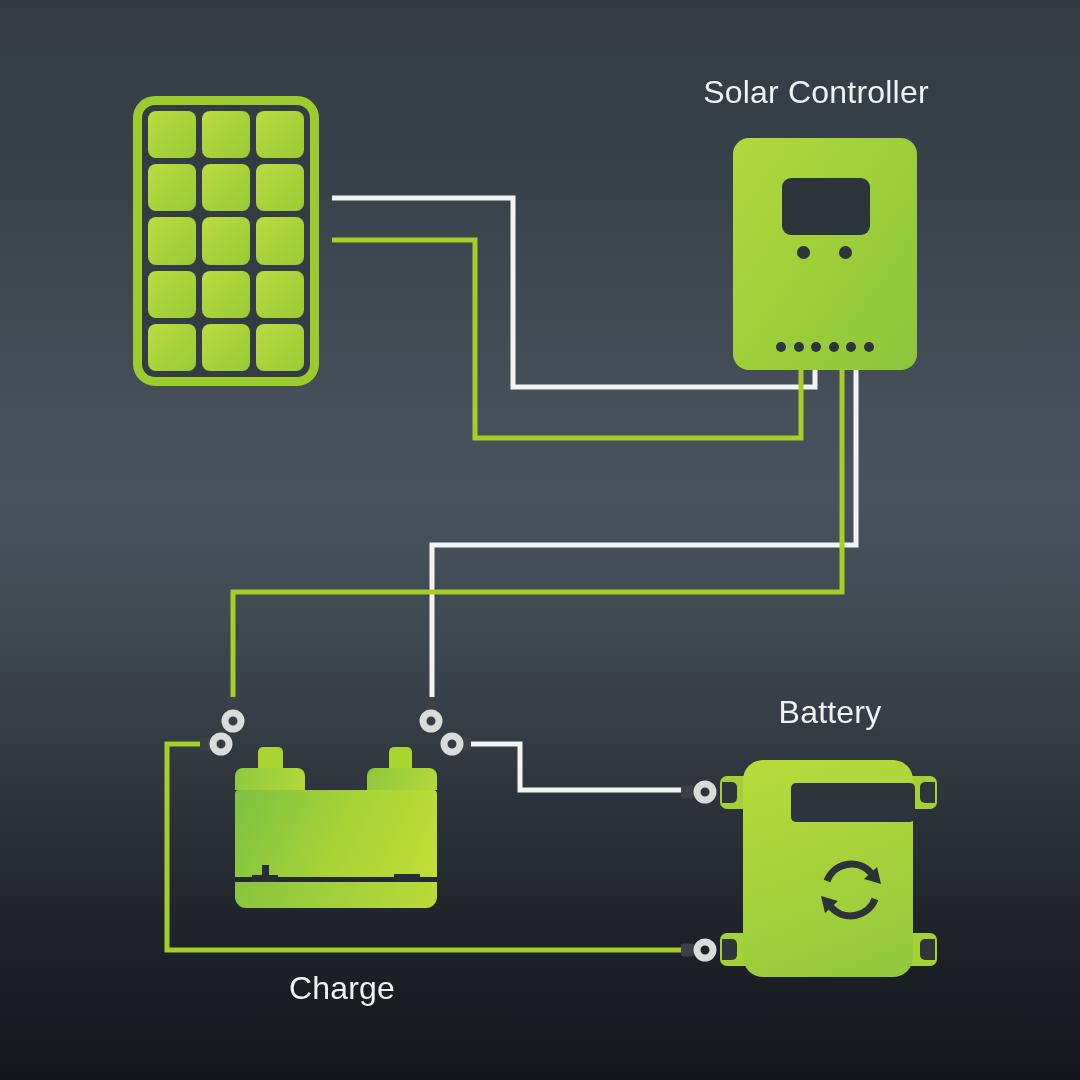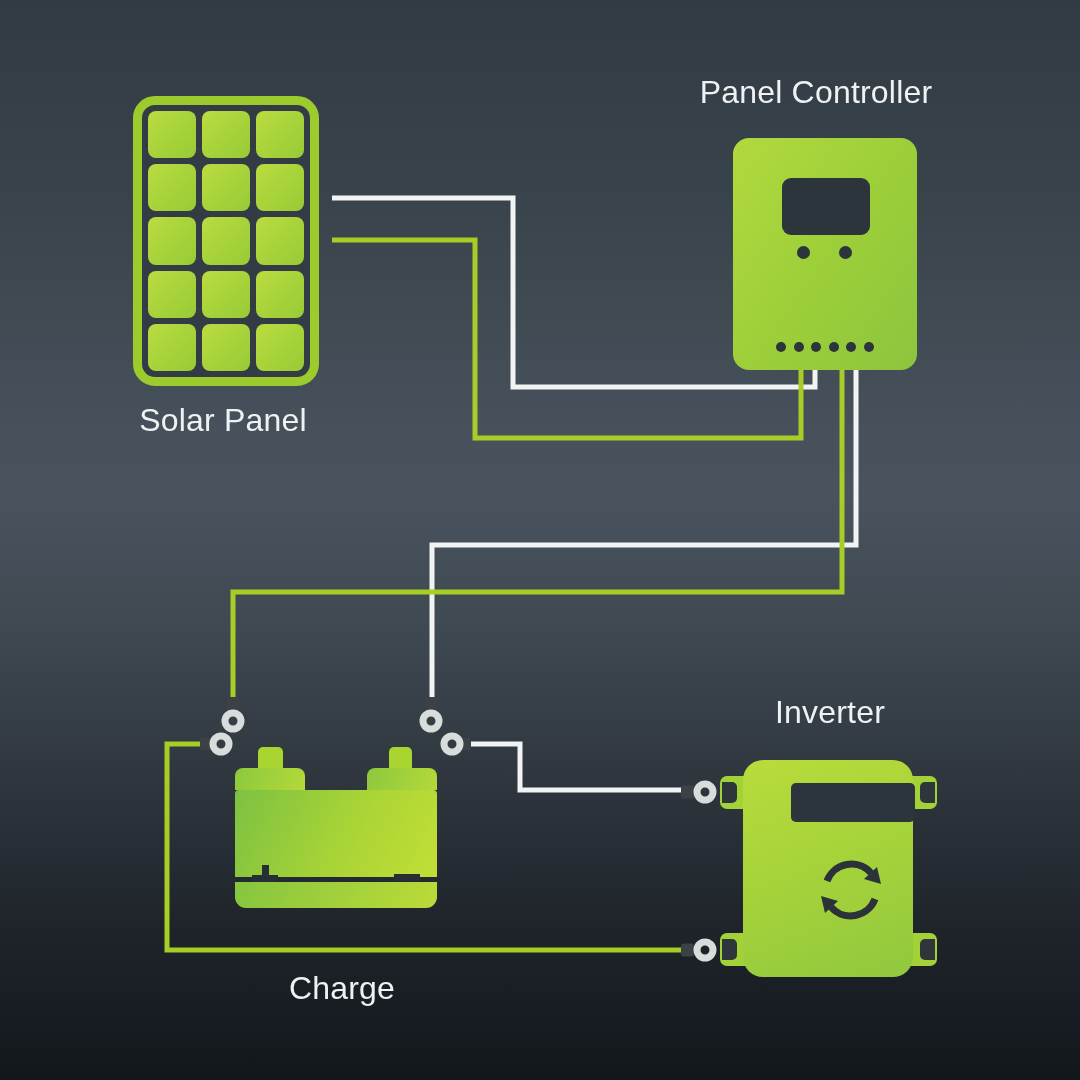--- a/index.html
+++ b/index.html
@@ -151,38 +151,37 @@
         <div class="solar-cell"></div>
         <div class="solar-cell"></div>
         <div class="solar-cell"></div>
         <div class="solar-cell"></div>
         <div class="solar-cell"></div>
         <div class="solar-cell"></div>
         <div class="solar-cell"></div>
         <div class="solar-cell"></div>
       </div>
   </div>
-  <div class="label label-solar">Solar Panel</div>
 
   <div class="controller">
     <div class="controller-screen"></div>
     <div class="controller-buttons">
         <div class="button-dot"></div>
         <div class="button-dot"></div>
       </div>
     <div class="controller-ports">
         <div class="port-dot"></div>
         <div class="port-dot"></div>
         <div class="port-dot"></div>
         <div class="port-dot"></div>
         <div class="port-dot"></div>
         <div class="port-dot"></div>
       </div>
   </div>
-  <div class="label label-controller">Panel Controller</div>
+  <div class="label label-controller">Solar Controller</div>
 
   <div class="battery">
     <div class="battery-post post-pos"></div>
     <div class="battery-post post-neg"></div>
     <div class="battery-base base-pos"></div>
     <div class="battery-base base-neg"></div>
     <div class="battery-body">
       <div class="plus-icon"></div>
       <div class="minus-icon"></div>
     </div>
@@ -210,15 +209,15 @@
           <path d="M16 31 A26 26 0 0 1 60 23"></path>
           <path d="M64 49 A26 26 0 0 1 20 57"></path>
         </g>
         <g fill="#2b3339">
           <polygon points="70,34 66,17 53,29"></polygon>
           <polygon points="10,46 14,63 27,51"></polygon>
         </g>
       </svg>
     </div>
   </div>
-  <div class="label label-inverter">Inverter</div>
+  <div class="label label-inverter">Battery</div>
 
 </div>
 
 </body></html>

